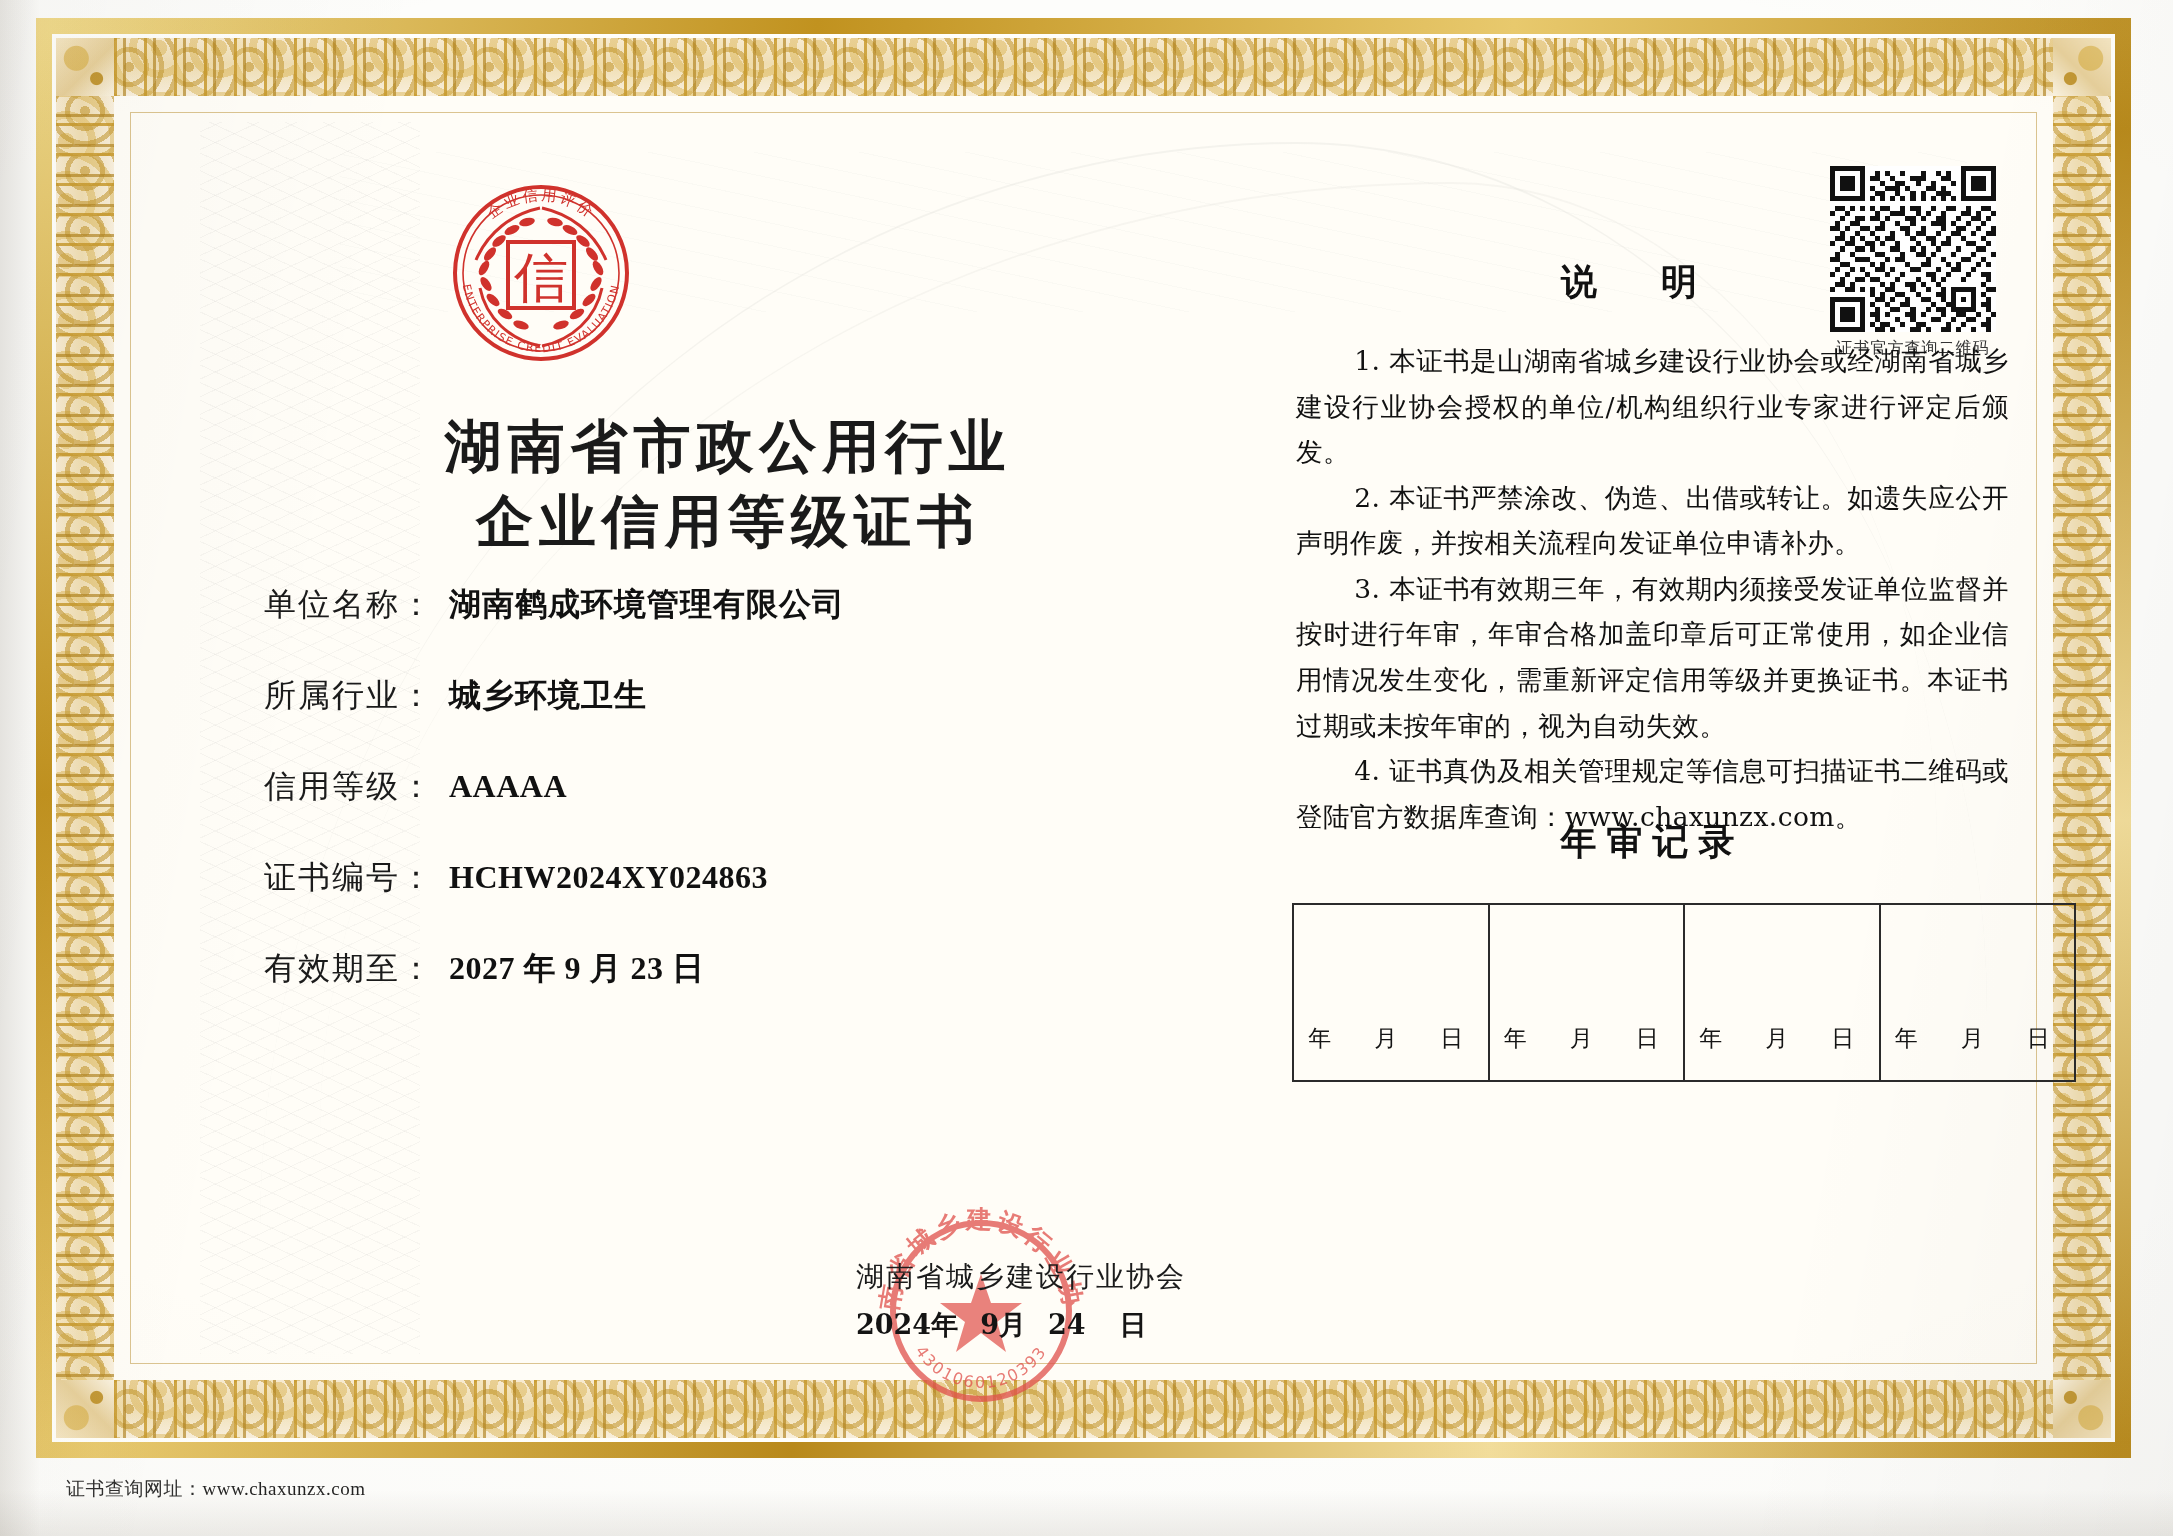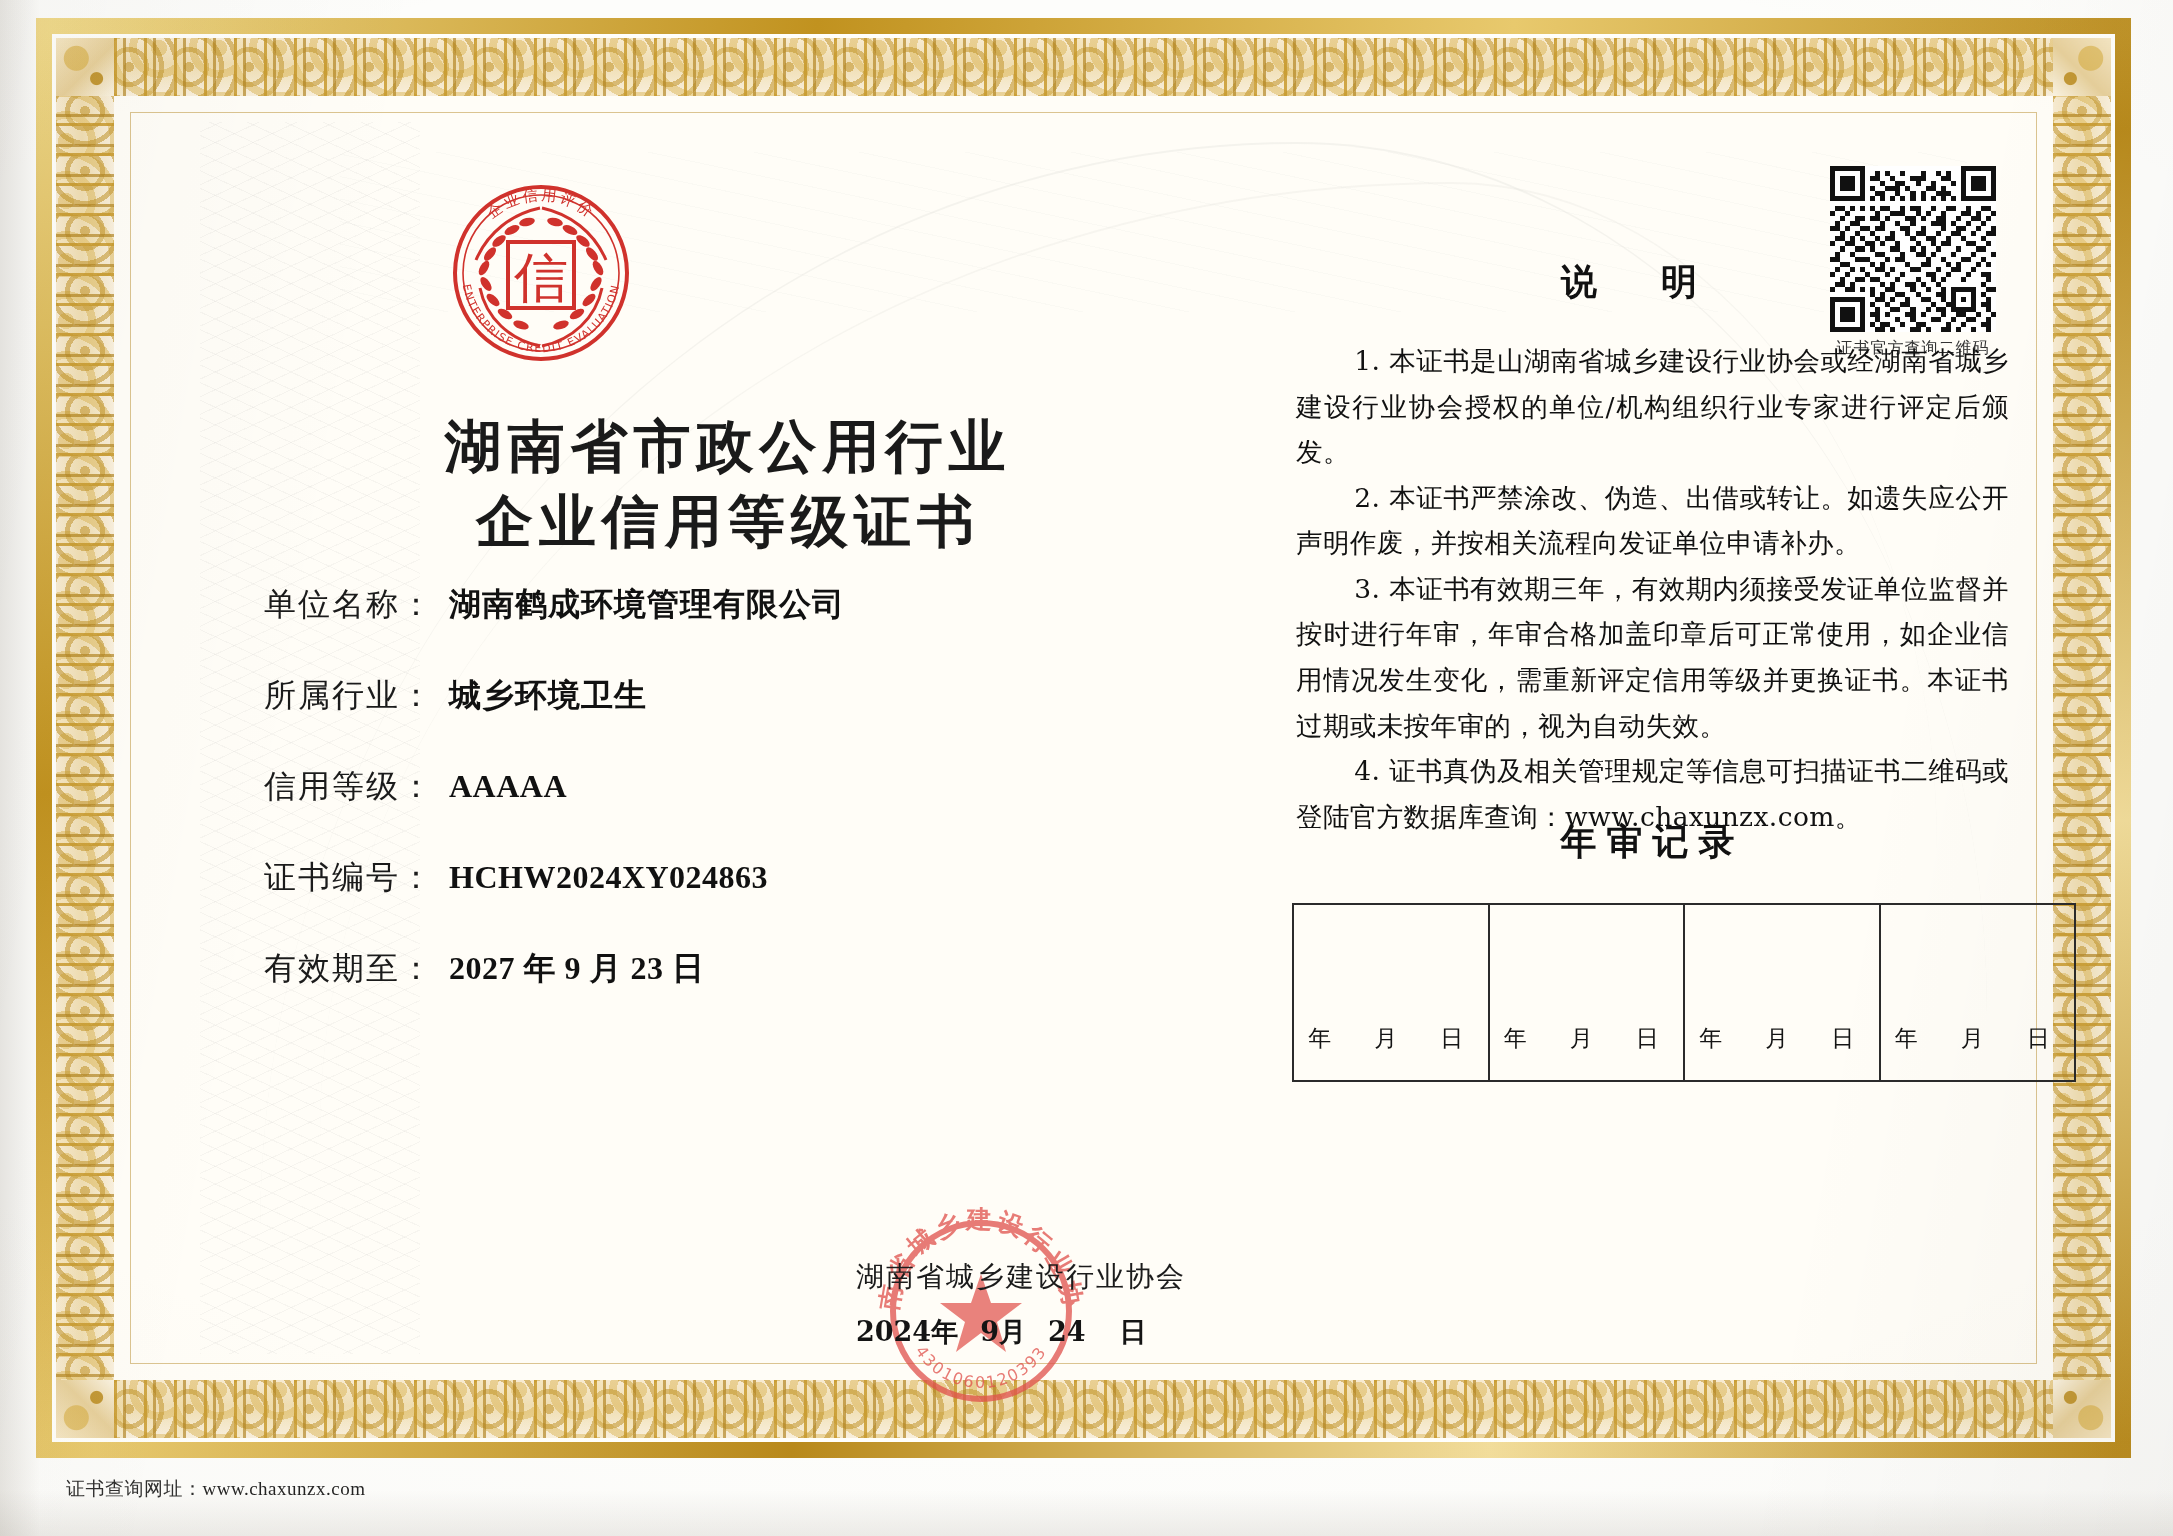--- a/index.html
+++ b/index.html
@@ -243,21 +243,21 @@
     z-index: 4;
   }
   .issuer-name {
     font-size: 28px;
     letter-spacing: 2px;
     color: #1b1b1b;
     white-space: nowrap;
     font-family: "DejaVu Serif", "Liberation Serif", serif;
   }
   .issuer-date {
-    margin-top: 18px;
+    margin-top: 11px;
     font-size: 27px;
     color: #141414;
     font-weight: bold;
     white-space: nowrap;
     font-family: "DejaVu Serif", "Liberation Serif", serif;
   }
   .gap-s { display: inline-block; width: 22px; }
   .gap-m { display: inline-block; width: 34px; }
 
   .red-stamp {

